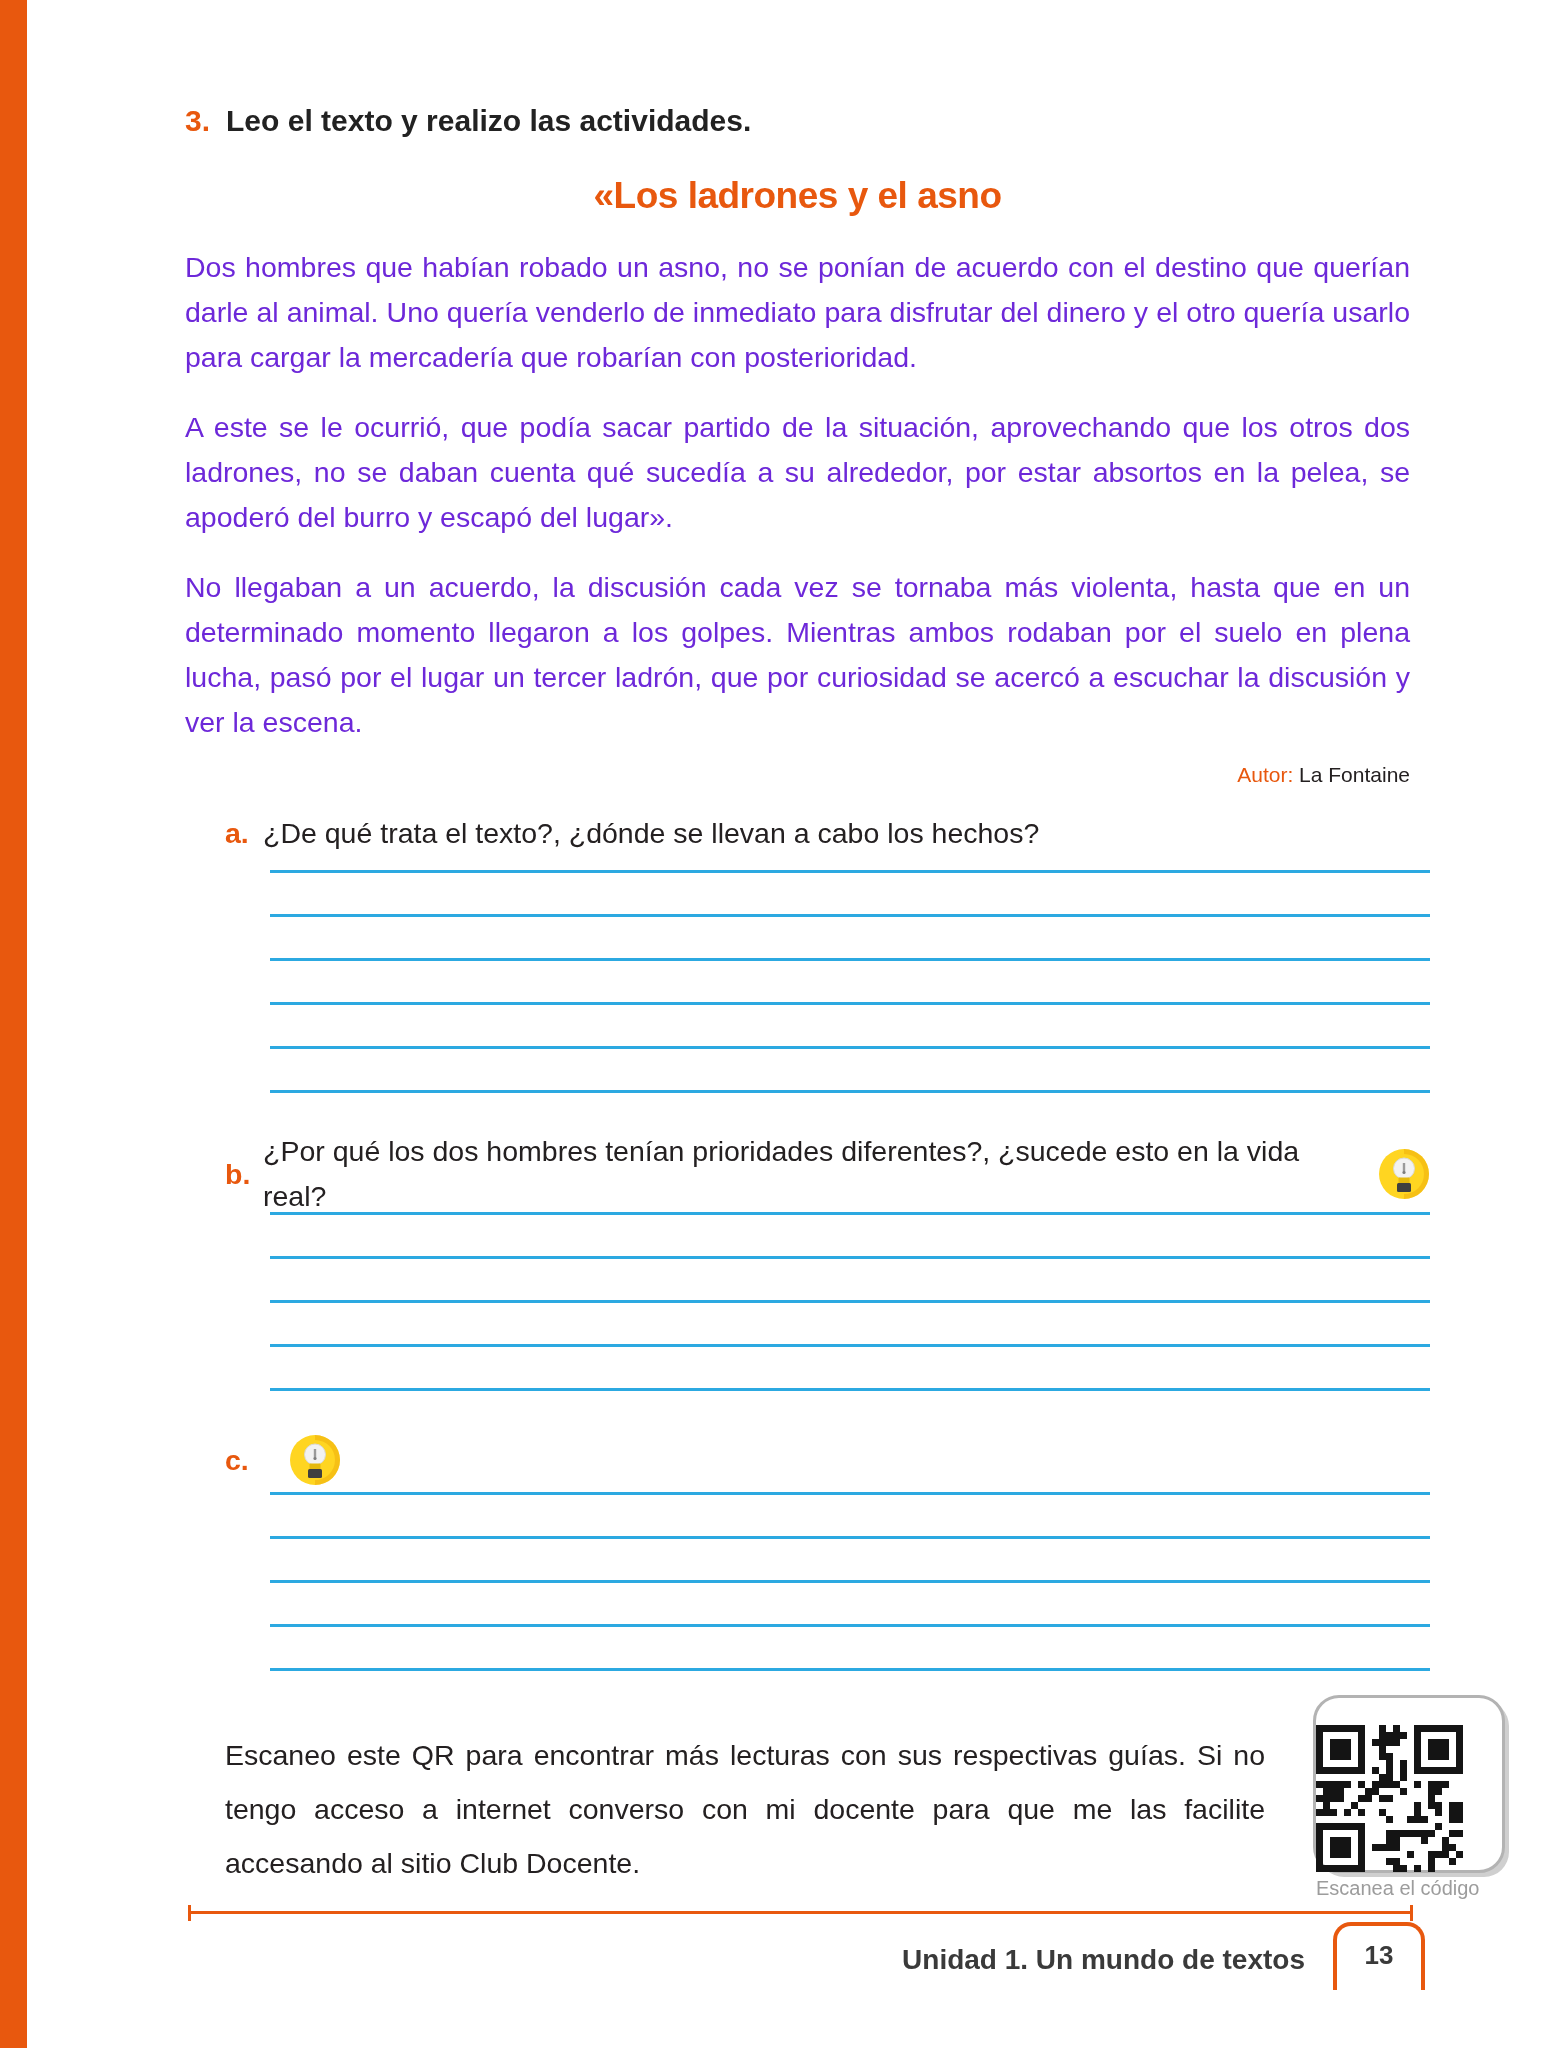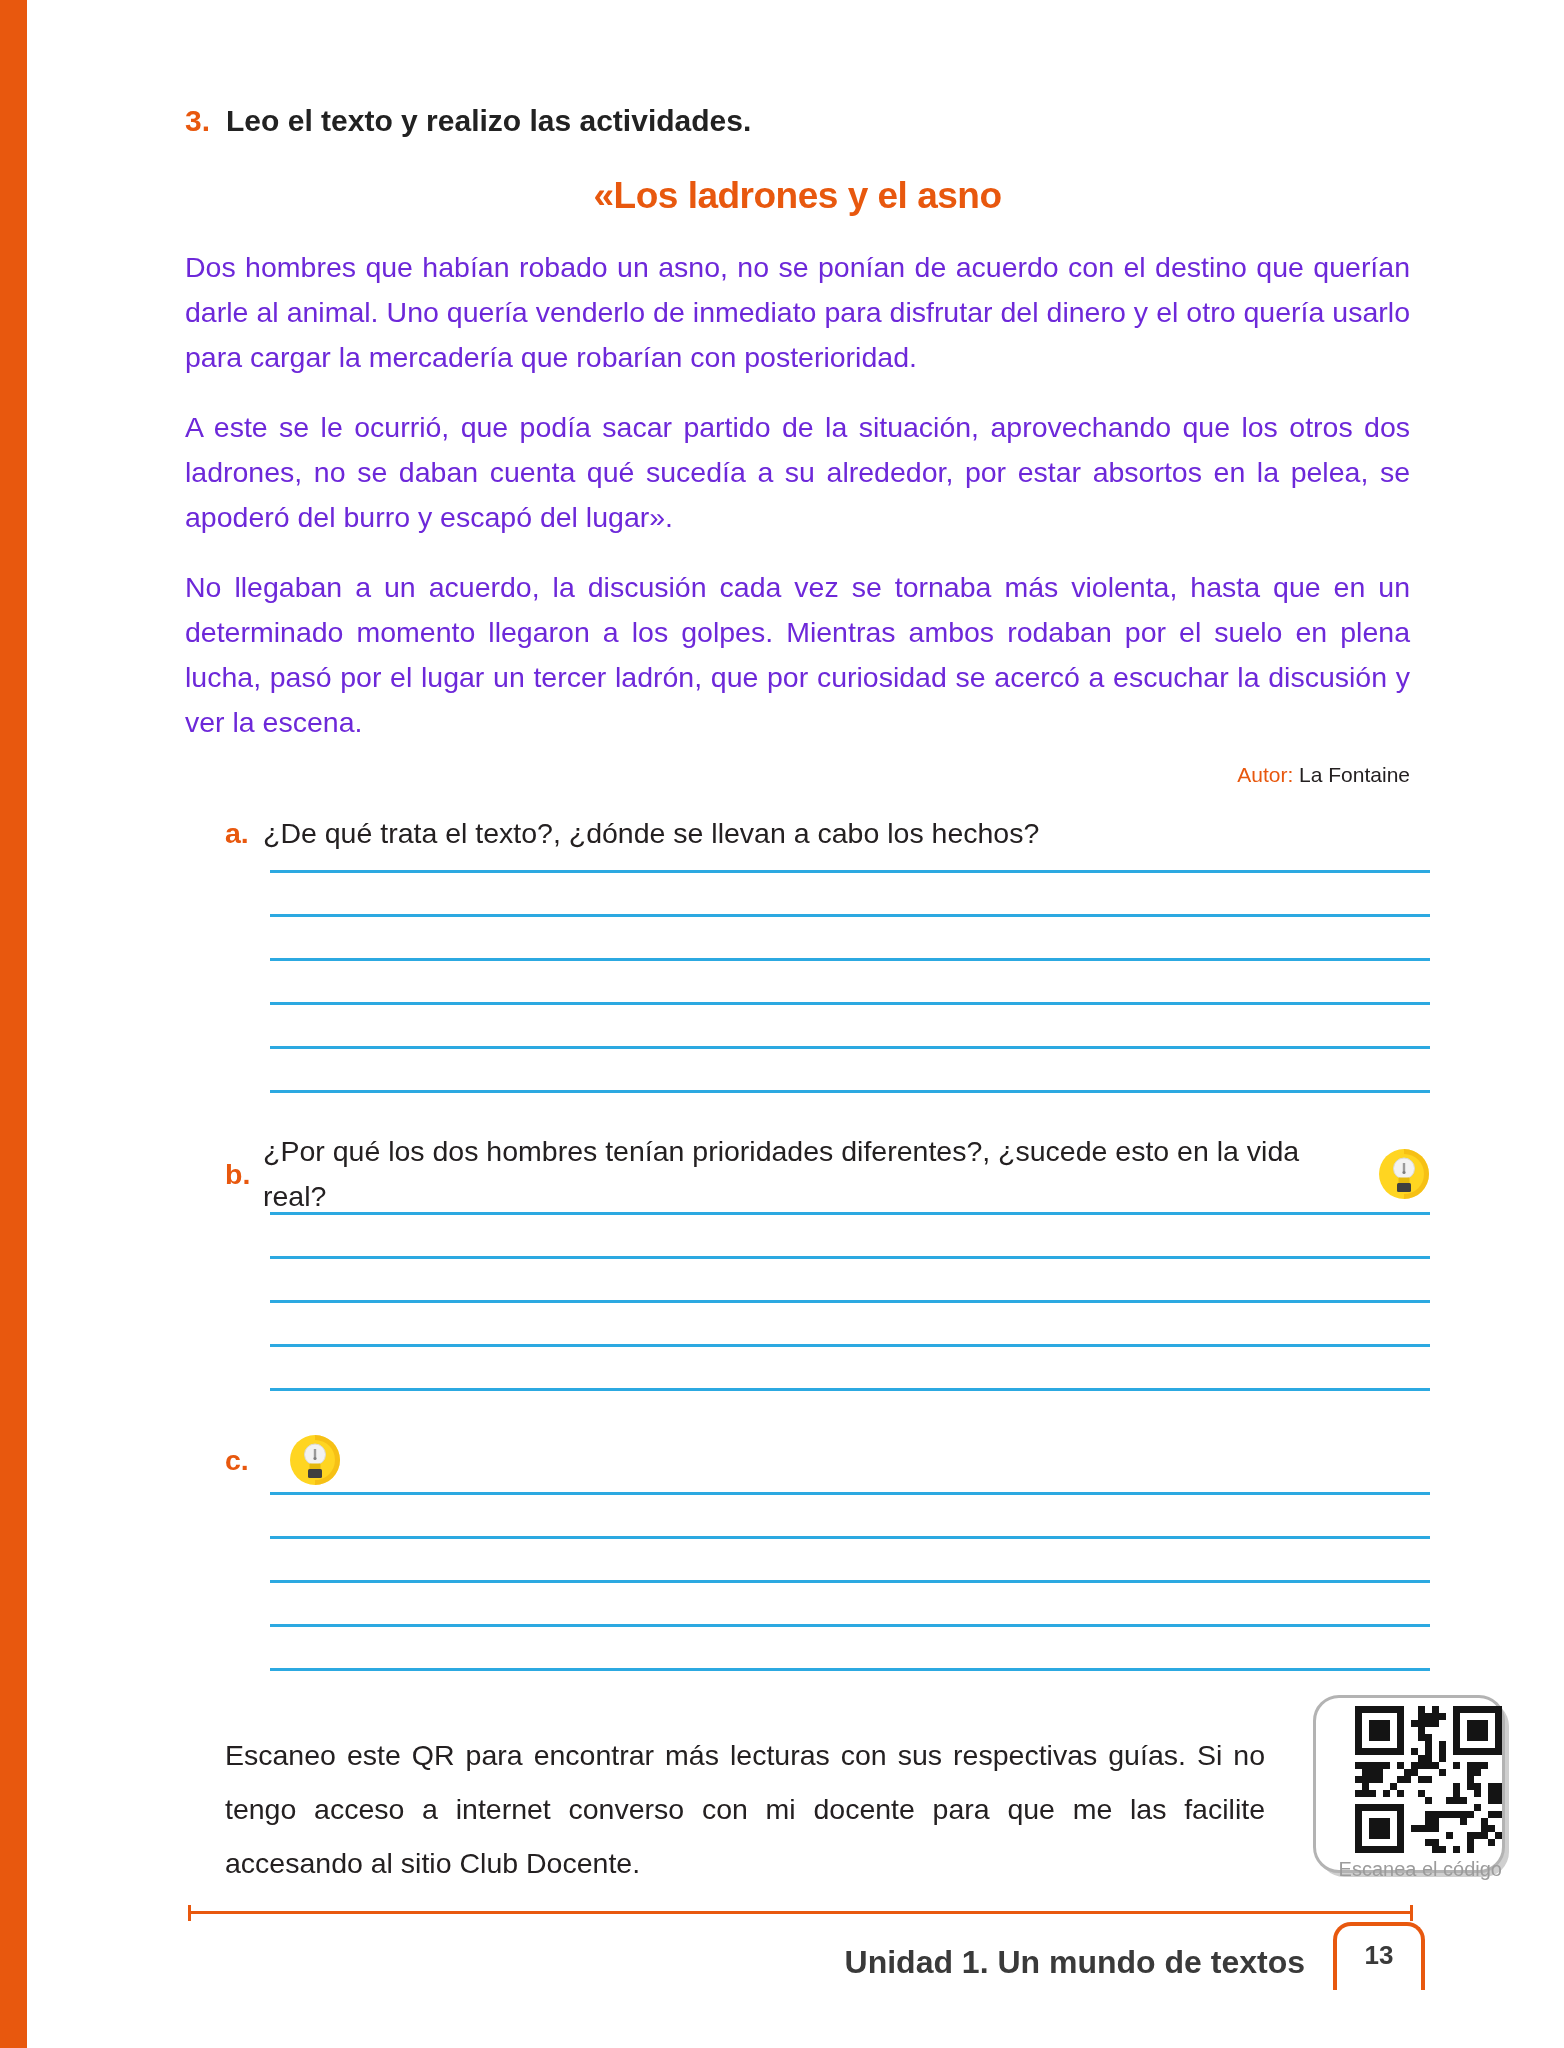--- a/index.html
+++ b/index.html
@@ -34,29 +34,29 @@
   .answer-lines { margin-left:45px; width:1160px; }
   .answer-lines.la { margin-top:14px; }
   .answer-lines.lb { margin-top:12px; }
   .answer-lines.lc { margin-top:6px; }
   .answer-line { height:44px; border-top:3px solid #2CA9E1; }
   .answer-line:last-child { height:3px; border-top:3px solid #2CA9E1; }
 
   .qr-row { display:flex; margin-top:24px; margin-left:40px; width:1280px; }
   .qr-note { width:1040px; margin-top:33px; font-size:28.5px; line-height:54px; text-align:justify; color:#242021; }
   .qr-box { margin-left:auto; width:192px; height:178px; background:#fff; border:3px solid #B3B3B3;
-            border-radius:26px; box-shadow:5px 5px 0 -1px #cfcfcf; text-align:right; padding-top:8px; }
+            border-radius:26px; box-shadow:5px 5px 0 -1px #cfcfcf; text-align:left; padding-top:27px; }
   .qr-caption { font-size:20px; color:#9C9C9C; margin-top:1px; }
 
   .rule { margin-left:3px; margin-top:15px; width:1225px; height:16px; position:relative;
           border-left:3px solid #E8580E; border-right:3px solid #E8580E; }
   .rule::before { content:""; position:absolute; left:0; right:0; top:6px; height:3px; background:#E8580E; }
 
   .footer { position:absolute; top:1922px; right:139px; display:flex; align-items:flex-start; }
-  .footer-unit { font-size:32px; font-weight:bold; color:#3A3A3A; margin-top:22px; margin-right:28px; }
+  .footer-unit { font-size:28px; font-weight:bold; color:#3A3A3A; margin-top:22px; margin-right:28px; }
   .page-number-box { width:92px; height:68px; border:4px solid #E8580E; border-bottom:none;
                      border-radius:18px 18px 0 0; display:flex; justify-content:center; align-items:center; }
   .page-number { font-size:26px; font-weight:bold; color:#3A3A3A; margin-top:-6px; }
 </style>
 </head>
 <body>
 
 <div class="page">
   <div class="accent-bar"></div>
 

